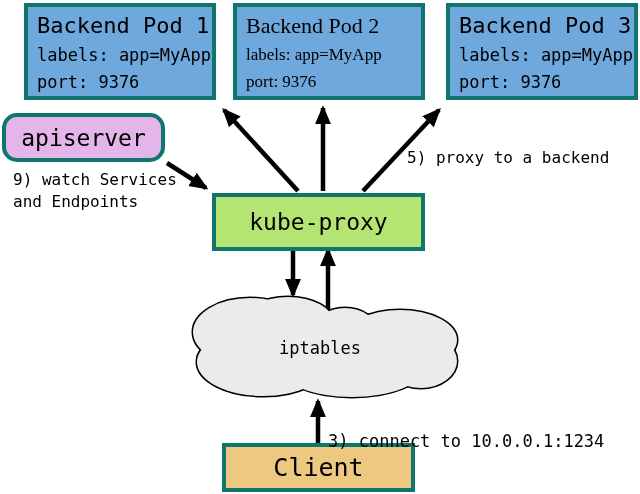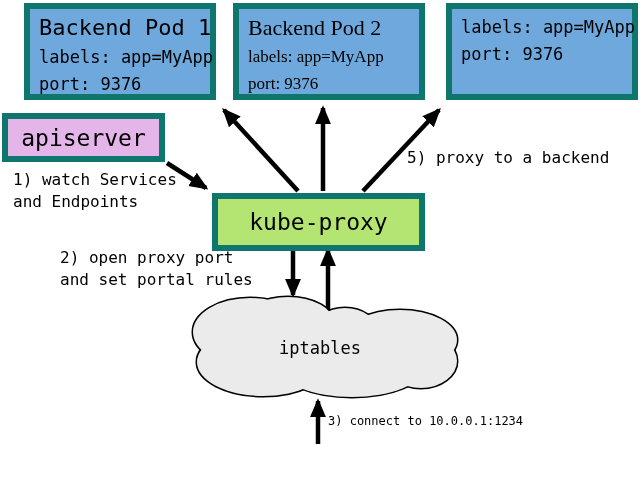--- a/index.html
+++ b/index.html
@@ -8,37 +8,38 @@
     width:640px;height:494px;
     background:#ffffff;
     font-family:"DejaVu Sans Mono", monospace;
     color:#000;
     overflow:hidden;
   }
   .layer{position:absolute;left:0;top:0;}
   .box{
     position:absolute;
     box-sizing:border-box;
-    border:6px solid #0f766e;
+    border:4px solid #0f766e;
   }
   .pod{
     background:var(--pod-fill,#6fa8dc);
     width:192px;height:97px;top:3px;
     padding:4px 0 0 9px;
   }
   .pod-title{font-size:22px;line-height:30px;white-space:nowrap;}
   .pod-line{font-size:17px;line-height:26px;margin-top:1px;white-space:nowrap;}
   .center-box{
     display:flex;align-items:center;justify-content:center;
     white-space:nowrap;
   }
   #apiserver-box{
     left:2px;top:113px;width:163px;height:49px;
     background:var(--apiserver-fill,#e3b5e8);
     font-size:23px;
+    border-radius:15px;
   }
   #kube-proxy-box{
     left:212px;top:193px;width:213px;height:58px;
     background:var(--kube-proxy-fill,#b4e572);
     font-size:23px;
   }
   #client-box{
     left:222px;top:443px;width:193px;height:49px;
     background:var(--client-fill,#edc880);
     font-size:25px;
@@ -47,21 +48,21 @@
     position:absolute;
     font-weight:normal;
     font-size:16px;
     line-height:22px;
     white-space:pre-line;
   }
   #note-step1{left:13px;top:169px;}
   #note-step2{left:60px;top:247px;}
   #note-step4{left:340px;top:249px;}
   #note-step5{left:407px;top:147px;}
-  #note-step3{left:328px;top:410px;font-size:12px;}
+  #note-step3{left:328px;top:430px;font-size:17px;}
   svg text{
     font-family:"DejaVu Sans Mono", monospace;
     font-size:17px;
   }
 </style>
 </head>
 <body>
 
 <div id="stage">
 
@@ -109,31 +110,33 @@
     <div class="pod-title">Backend Pod 1</div>
     <div class="pod-line">labels: app=MyApp</div>
     <div class="pod-line">port: 9376</div>
   </div>
   <div class="box pod" style="left:233px;font-family:Liberation Serif, serif;">
     <div class="pod-title">Backend Pod 2</div>
     <div class="pod-line">labels: app=MyApp</div>
     <div class="pod-line">port: 9376</div>
   </div>
   <div class="box pod" style="left:446px;">
+    <div class="pod-title">Backend Pod 3</div>
     <div class="pod-line">labels: app=MyApp</div>
     <div class="pod-line">port: 9376</div>
   </div>
 
   <div id="apiserver-box" class="box center-box">
     <span>apiserver</span>
   </div>
   <div id="kube-proxy-box" class="box center-box">
     <span>kube-proxy</span>
   </div>
+  <div id="client-box" class="box center-box">
+    <span>Client</span>
+  </div>
 
-  <div id="note-step1" class="note">1) watch Services
+  <div id="note-step1" class="note">9) watch Services
 and Endpoints</div>
-  <div id="note-step2" class="note">2) open proxy port
-and set portal rules</div>
   <div id="note-step3" class="note">3) connect to 10.0.0.1:1234</div>
   <div id="note-step5" class="note">5) proxy to a backend</div>
 
 </div>
 
 </body></html>

